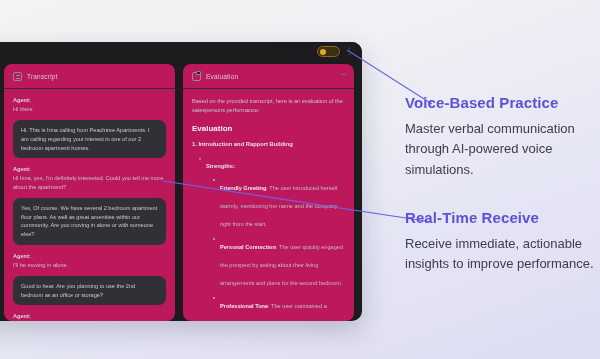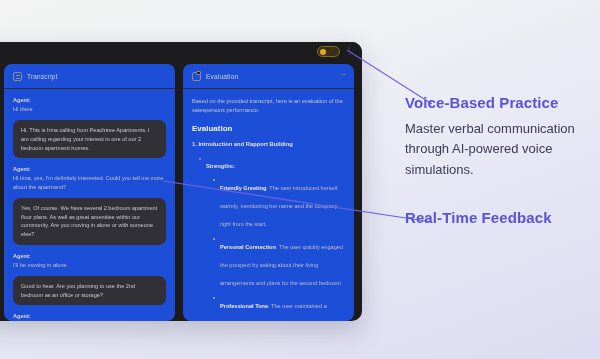--- a/index.html
+++ b/index.html
@@ -44,21 +44,21 @@
     display: block; width: 6px; height: 6px; border-radius: 50%;
     background: #e0a92c;
   }
   .tb-dots {
     color: #6b6b70; font-size: 9px; line-height: 9px; letter-spacing: 0;
   }
 
   .panes { display: flex; height: 257px; padding: 0 8px 0 20px; gap: 8px; }
 
   .pane {
-    background: #1d4ed8;
+    background: #be185d;
     border-radius: 8px;
     flex: 1 1 0;
     min-width: 0;
     display: flex; flex-direction: column;
     overflow: hidden;
     position: relative;
   }
   .pane-head {
     display: flex; align-items: center; gap: 5px;
     padding: 8px 9px 7px 9px;
@@ -197,14 +197,15 @@
 
   </div>
 </div>
 
 <div class="callout" id="callout-voice">
   <h3>Voice-Based Practice</h3>
   <p>Master verbal communication through AI-powered voice simulations.</p>
 </div>
 
 <div class="callout" id="callout-feedback">
-  <h3>Real-Time Feedback</h3>
+  <h3>Real-Time Receive</h3>
+  <p>Receive immediate, actionable insights to improve performance.</p>
 </div>
 
 </body></html>

